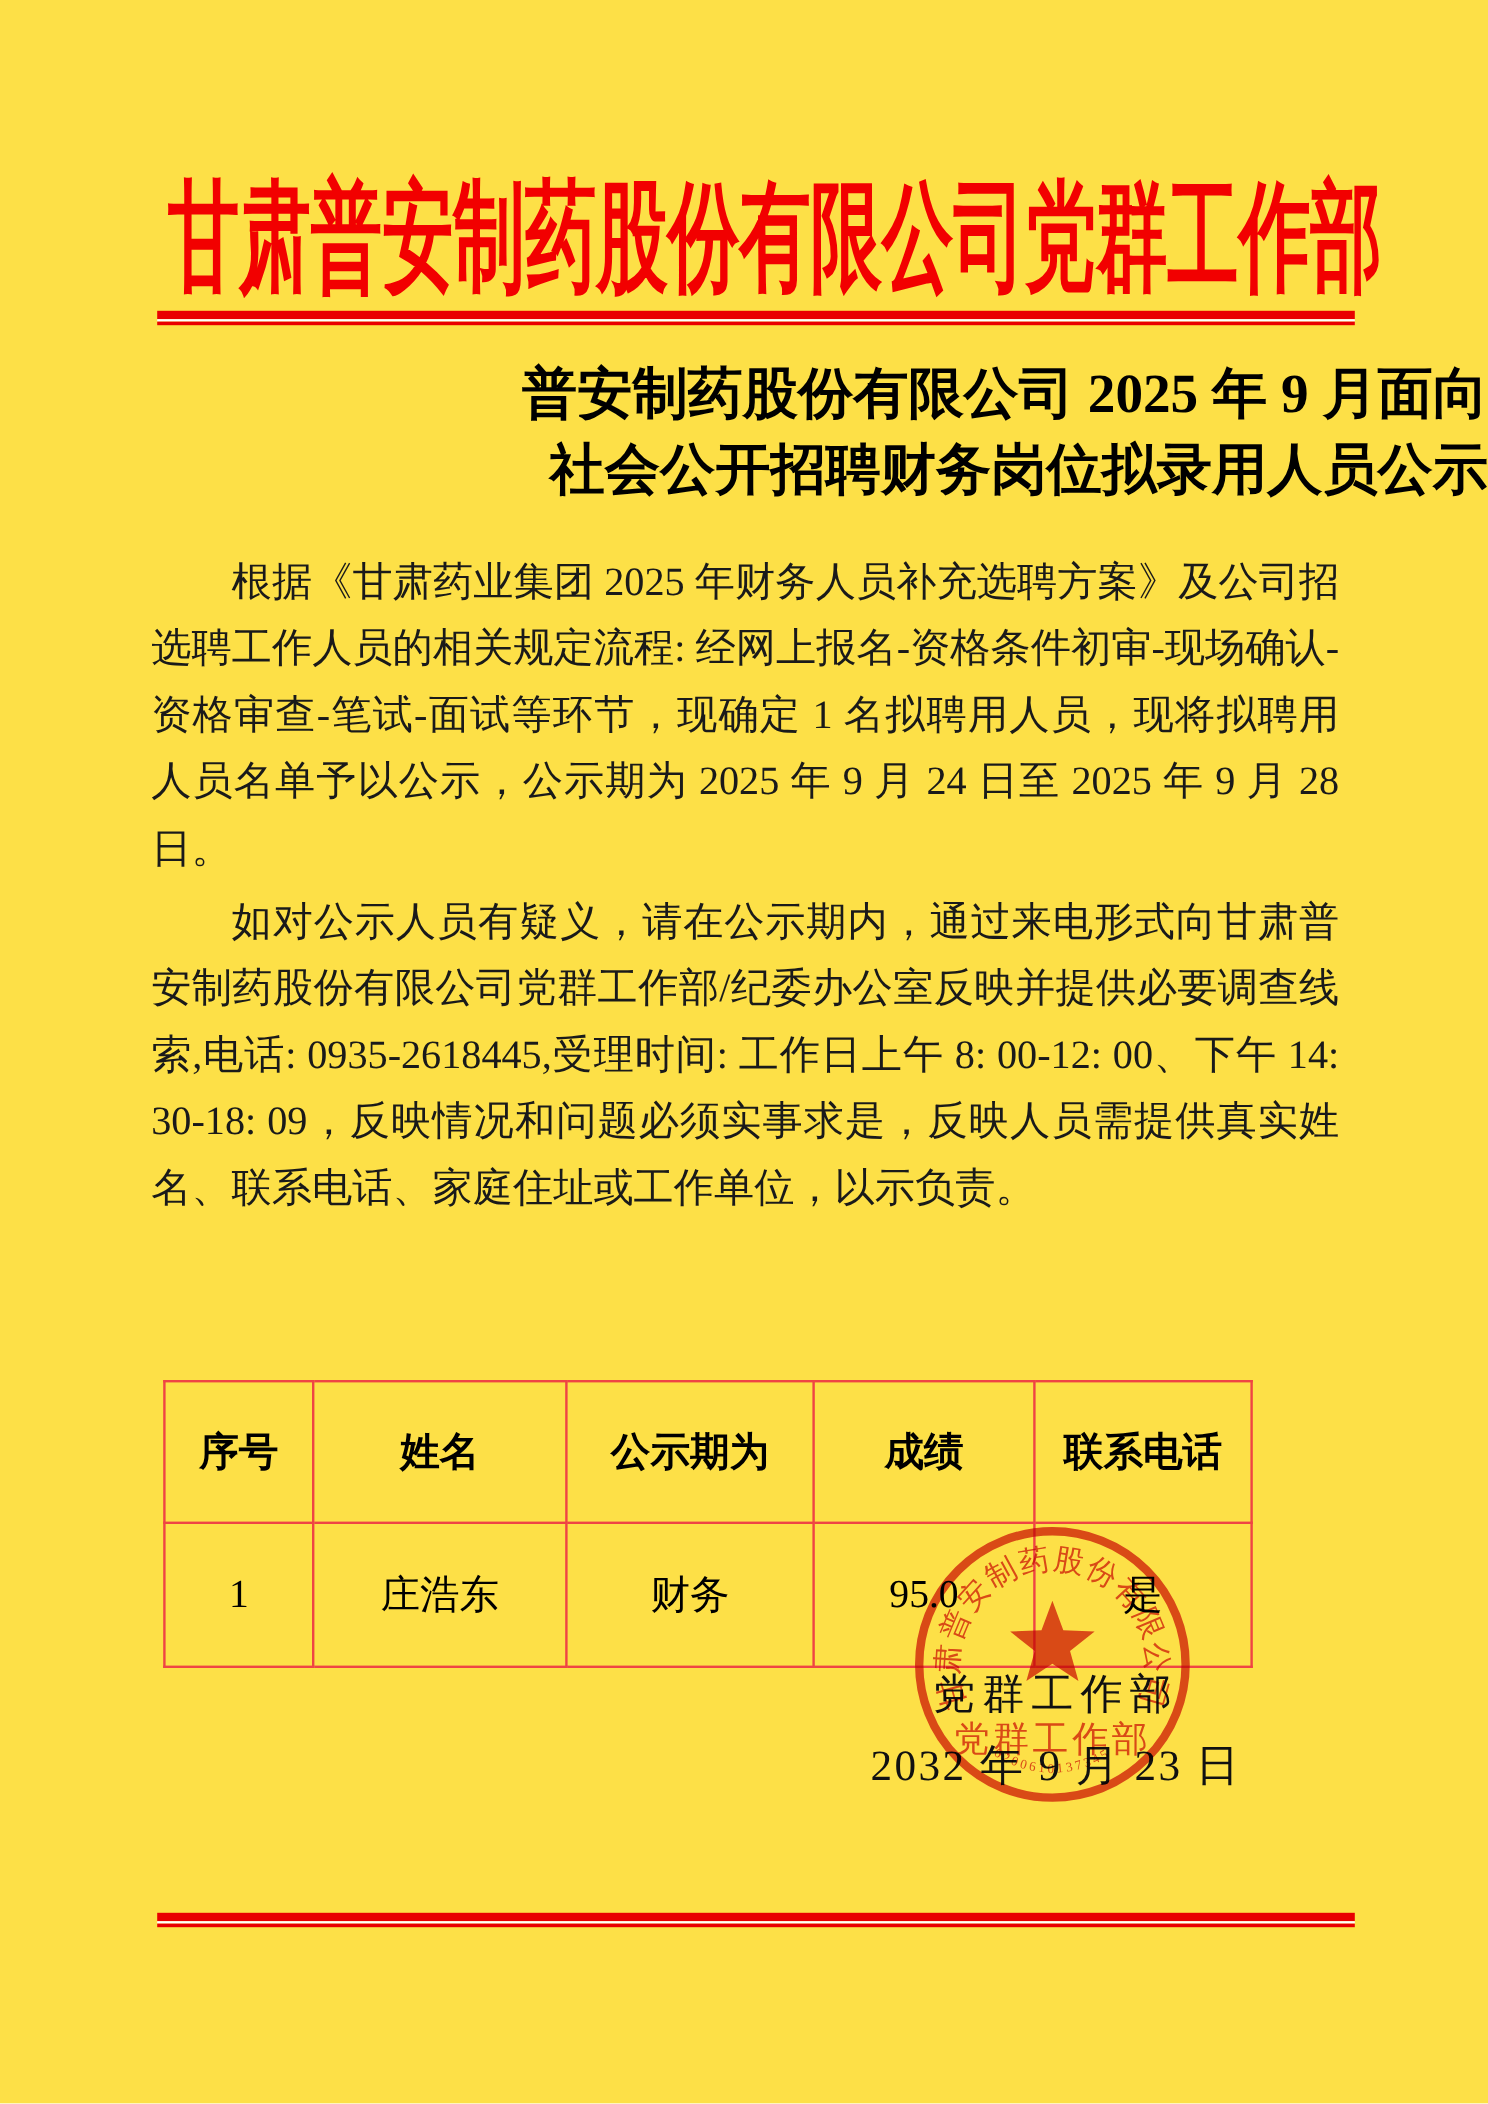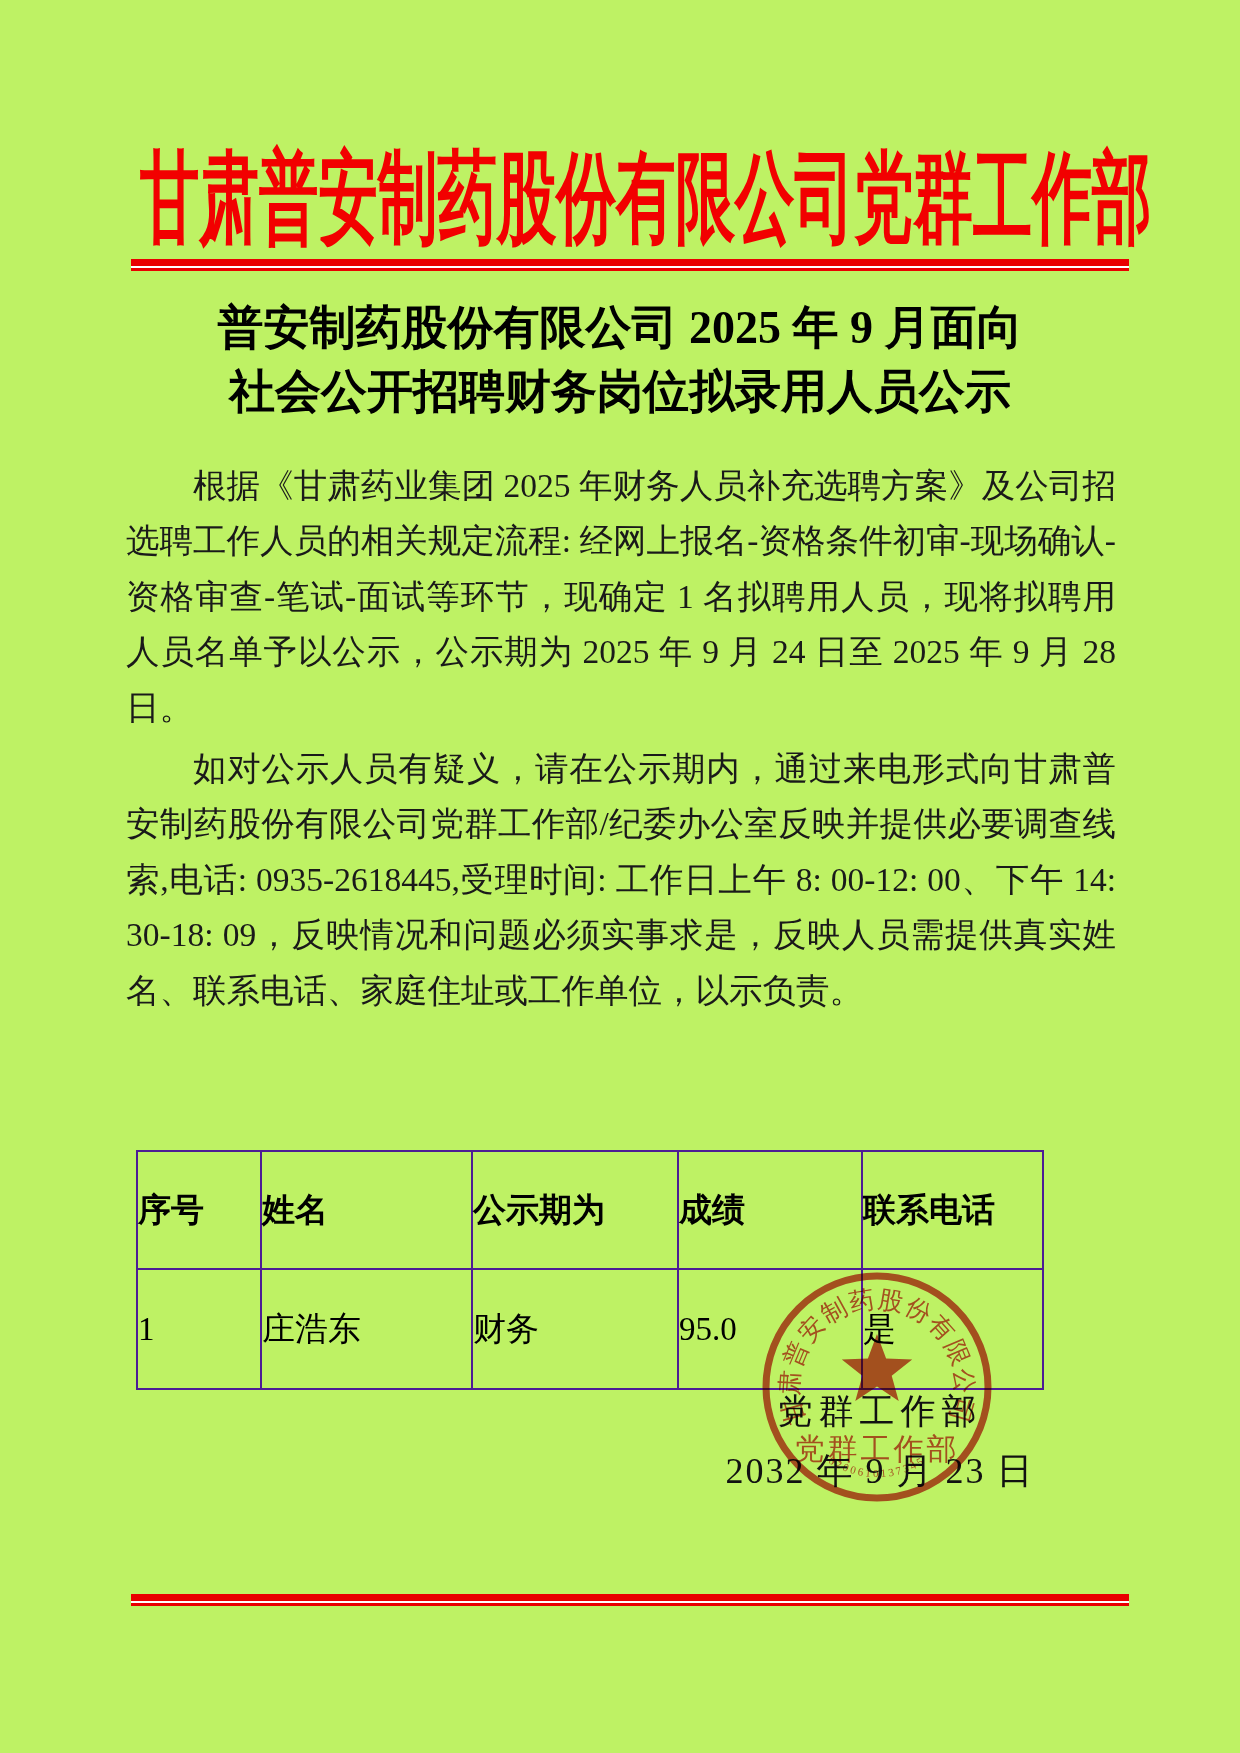--- a/index.html
+++ b/index.html
@@ -1,19 +1,19 @@
 <!DOCTYPE html>
 <html lang="zh"><head>
 <meta charset="utf-8">
 <style>
   html,body{margin:0;padding:0;background:#ffffff;}
   .page{
     position:relative;
     width:1240px;height:1753px;
-    background:#bef264;
+    background:#fde047;
     overflow:hidden;
     font-family:"Liberation Serif","DejaVu Serif",serif;
     color:#1a1a1a;
   }
   
   .org-title{
     position:absolute;top:146px;left:140px;
     font-size:100px;line-height:106px;font-weight:bold;
     color:#f20000;white-space:nowrap;
     transform:scaleX(0.595);transform-origin:left center;
@@ -21,38 +21,38 @@
   }
   .rule{position:absolute;left:131px;width:998px;}
   .rule .thick{height:7px;background:#e90000;}
   .rule .gap{height:2px;background:#ffffff;}
   .rule .thin{height:3px;background:#e90000;}
   .rule-top{top:259px;}
   .rule-bottom{top:1594px;}
   
   .doc-title{
     position:absolute;top:296px;left:0;width:1240px;
-    text-align:center;font-weight:bold;font-size:46px;line-height:64px;
+    text-align:right;font-weight:bold;font-size:46px;line-height:64px;
     color:#000;
   }
   
   .body-text{
     position:absolute;top:452px;left:120px;width:1002px;
     font-size:33.5px;line-height:55.4px;
     text-align:justify;
   }
   .body-text p{margin:6px;text-indent:2em;}
   
   .candidates{
     position:absolute;top:1150px;left:136px;width:906px;
     border-collapse:collapse;table-layout:fixed;
     font-size:33px;color:#000;
   }
   .candidates th,.candidates td{
-    border:2px solid #4c1d95;text-align:left;vertical-align:middle;
+    border:2px solid #ef4444;text-align:center;vertical-align:middle;
     padding:0;
   }
   .candidates th{height:116px;font-weight:bold;}
   .candidates td{height:118px;font-weight:normal;}
   .c1{width:124px;} .c2{width:211px;} .c3{width:206px;} .c4{width:184px;} .c5{width:181px;}
   
   .signature{
     position:absolute;top:1392px;left:630px;width:500px;
     text-align:center;color:#111;
   }

